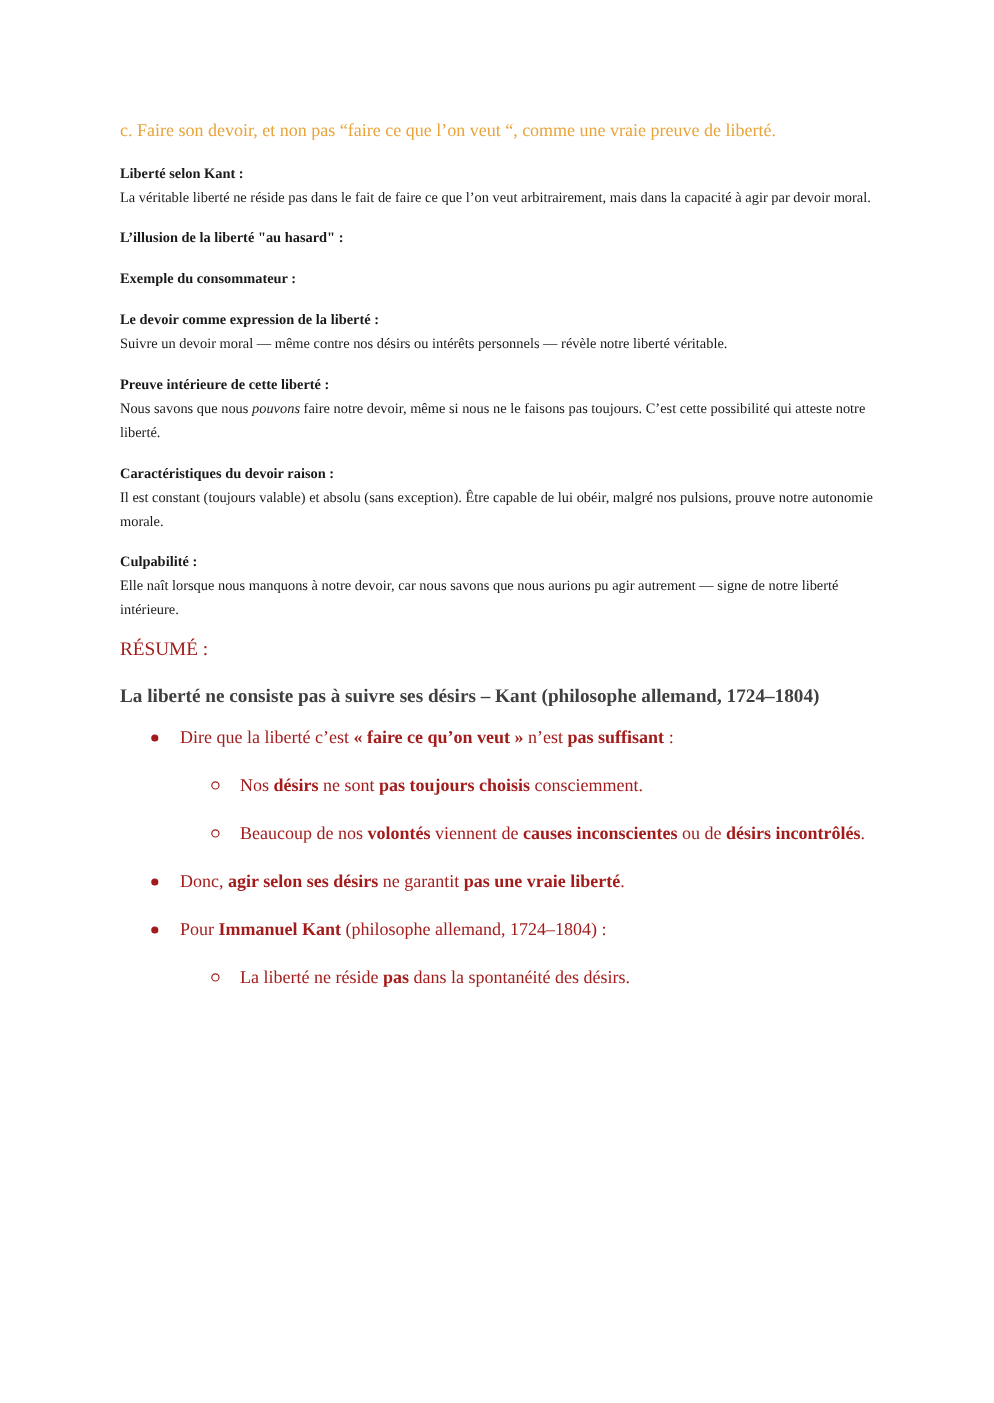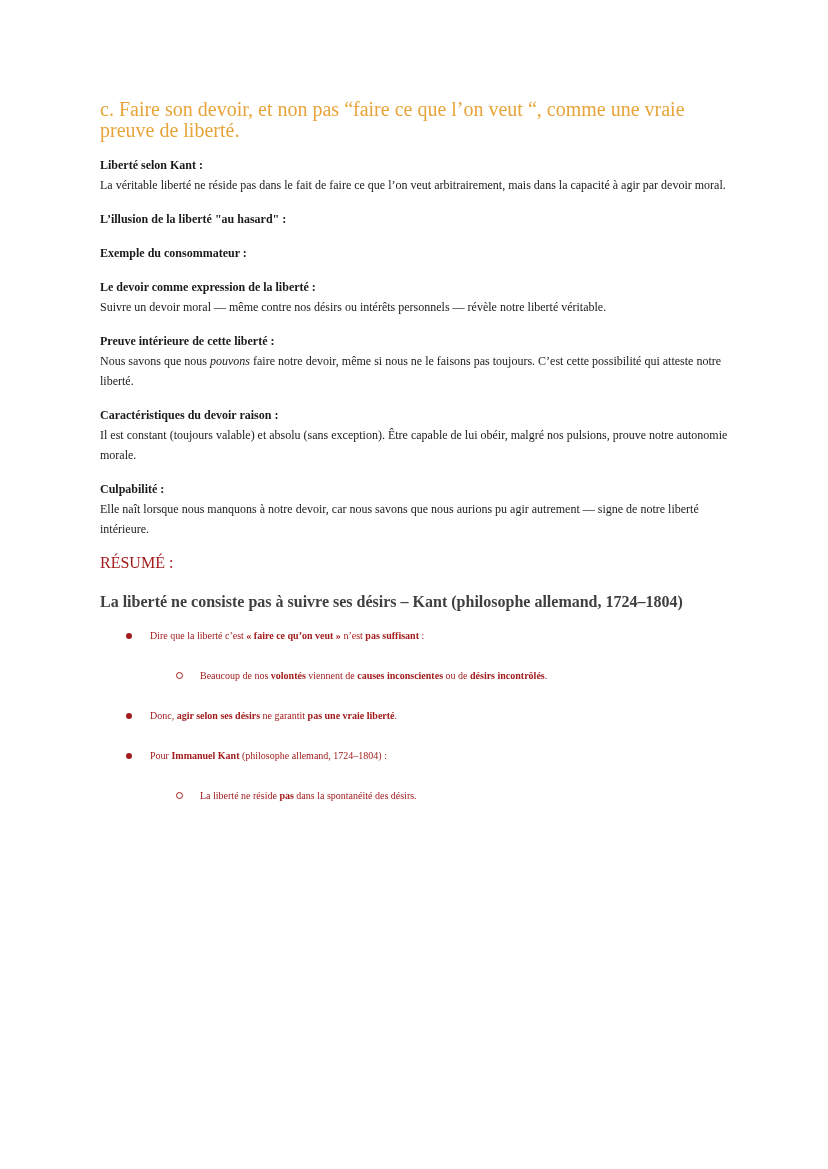--- a/index.html
+++ b/index.html
@@ -3,29 +3,29 @@
   <meta charset="utf-8">
   <style>
     html, body { margin: 0; padding: 0; background: #ffffff; }
     body {
       width: 828px; height: 1169px; position: relative; overflow: hidden;
       font-family: "DejaVu Serif", "Liberation Serif", serif;
       color: #1a1a1a;
     }
     .page { position: absolute; left: 100px; top: 99px; width: 640px; }
     .heading-c {
-      color: #e8a43a; font-size: 20px; line-height: 21px;
+      color: #e8a43a; font-size: 15px; line-height: 21px;
       margin: 0 0 14px 0; font-family: "Liberation Serif", serif;
     }
     .section { margin: 0 0 14px 0; font-family: Liberation Serif, serif; font-size: 12px; line-height: 20px; }
     .section .title { font-weight: bold; display: block; }
     .section .body { display: block; }
     .resume-label { color: #a31c1c; font-family: "Liberation Serif", serif; font-size: 16px; margin: 0 0 18px 0; line-height: 20px; }
     .resume-title { color: #404040; font-family: "Liberation Serif", serif; font-weight: bold; font-size: 16px; line-height: 21px; margin: 0 0 14px 0; }
-    .red { color: #a31c1c; font-family: "Liberation Serif", serif; font-size: 10px; line-height: 20px; }
+    .red { color: #a31c1c; font-family: "Liberation Serif", serif; font-size: 15px; line-height: 20px; }
     ul.l1 { list-style: none; margin: 0; padding: 0; }
     ul.l1 > li { position: relative; padding-left: 50px; margin: 0 0 20px 0; }
     ul.l1 > li > .bullet { position: absolute; left: 26px; top: 7px; width: 6px; height: 6px; border-radius: 50%; background: #a31c1c; }
     ul.l2 { list-style: none; margin: 20px 0 0 0; padding: 0; }
     ul.l2 > li { position: relative; padding-left: 50px; margin: 0 0 20px 0; }
     ul.l2 > li:last-child { margin-bottom: 0; }
     ul.l2 > li > .bullet { position: absolute; left: 26px; top: 6px; width: 5px; height: 5px; border-radius: 50%; border: 1px solid #a31c1c; }
     b { font-weight: bold; }
   </style>
 </head>
@@ -64,20 +64,24 @@
   <p class="resume-label">RÉSUMÉ :</p>
   <p class="resume-title"> La liberté ne consiste pas à suivre ses désirs – Kant (philosophe allemand, 1724–1804)</p>
 
   <ul class="l1 red">
     <li>
       <span class="bullet"></span>
       <span>Dire que la liberté c’est </span><b>« faire ce qu’on veut »</b><span> n’est </span><b>pas suffisant</b><span> :</span>
       <ul class="l2">
         <li>
           <span class="bullet"></span>
+          <span>Nos </span><b>désirs</b><span> ne sont </span><b>pas toujours choisis</b><span> consciemment.</span>
+        </li>
+        <li>
+          <span class="bullet"></span>
           <span>Beaucoup de nos </span><b>volontés</b><span> viennent de </span><b>causes inconscientes</b><span> ou de </span><b>désirs incontrôlés</b><span>.</span>
         </li>
       </ul>
     </li>
     <li>
       <span class="bullet"></span>
       <span>Donc, </span><b>agir selon ses désirs</b><span> ne garantit </span><b>pas une vraie liberté</b><span>.</span>
     </li>
     <li>
       <span class="bullet"></span>

